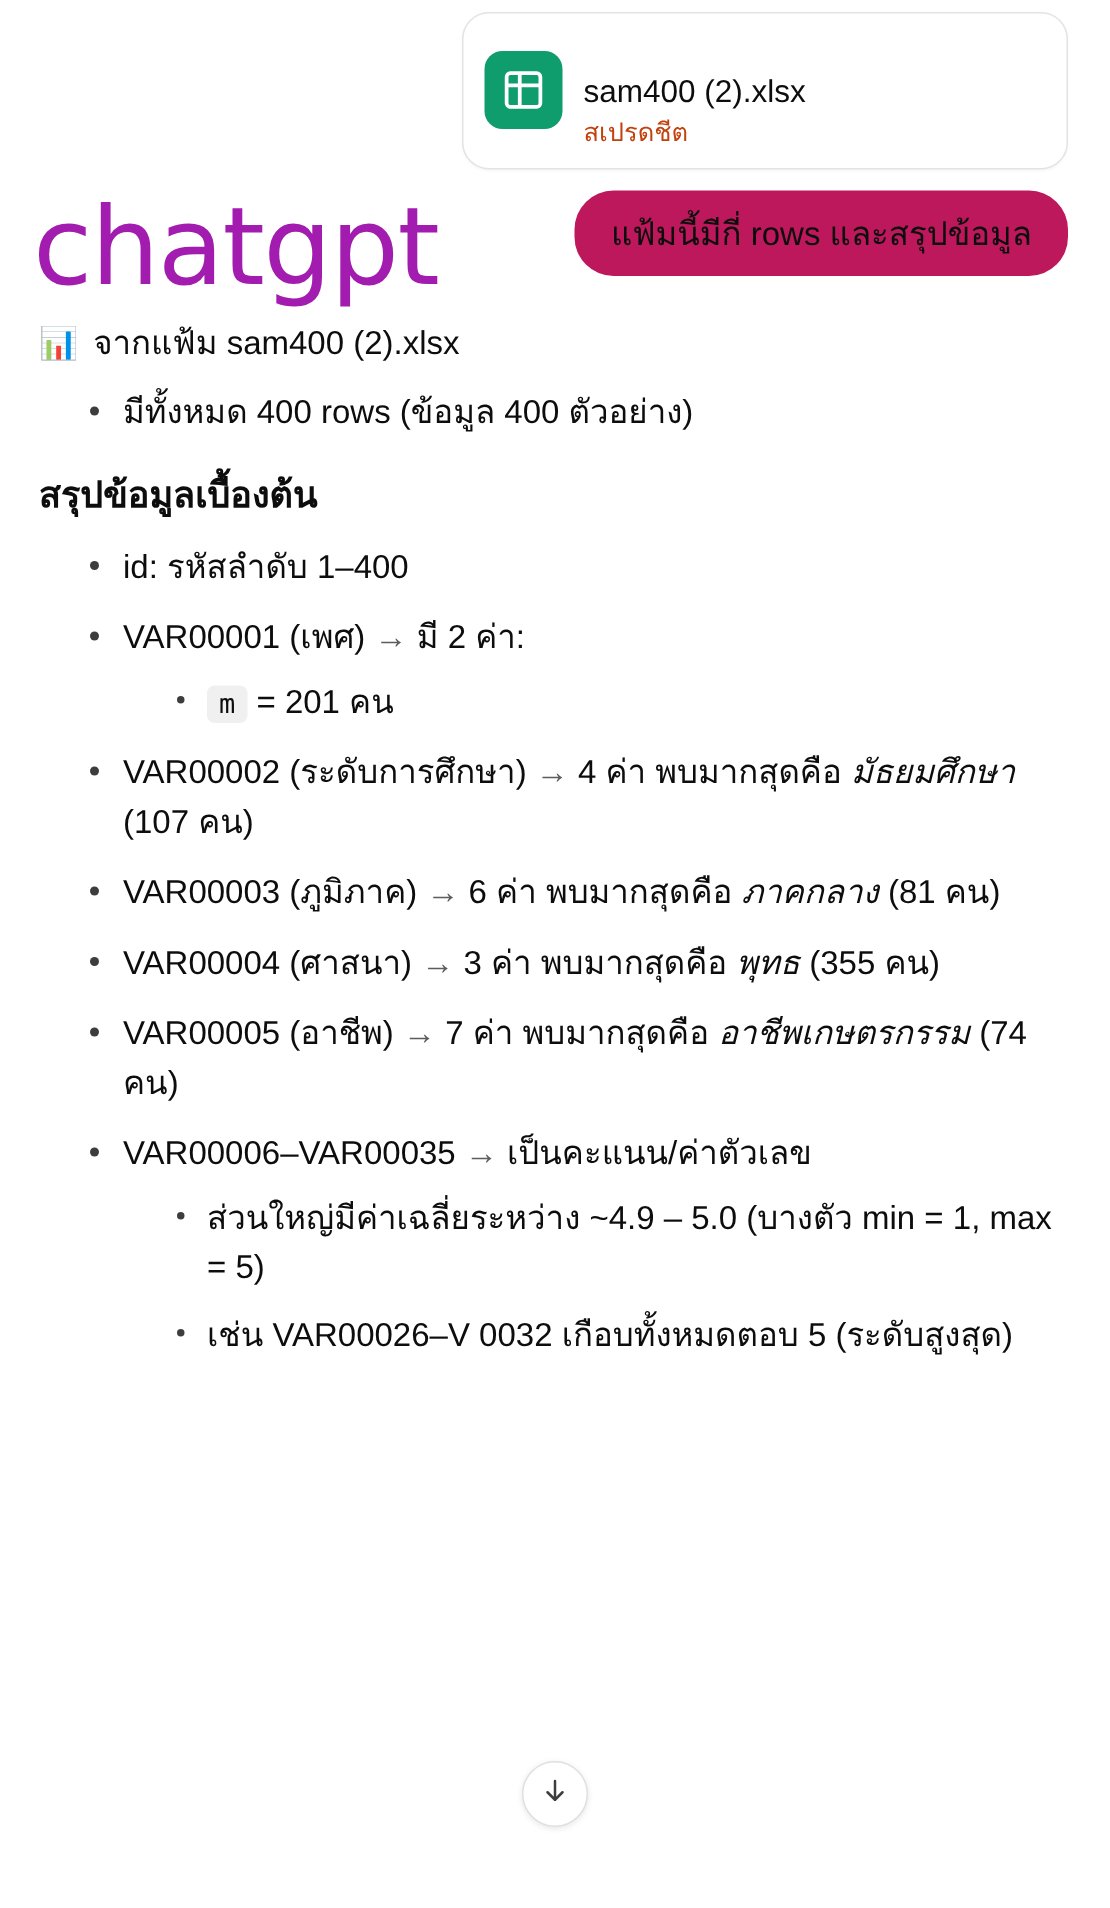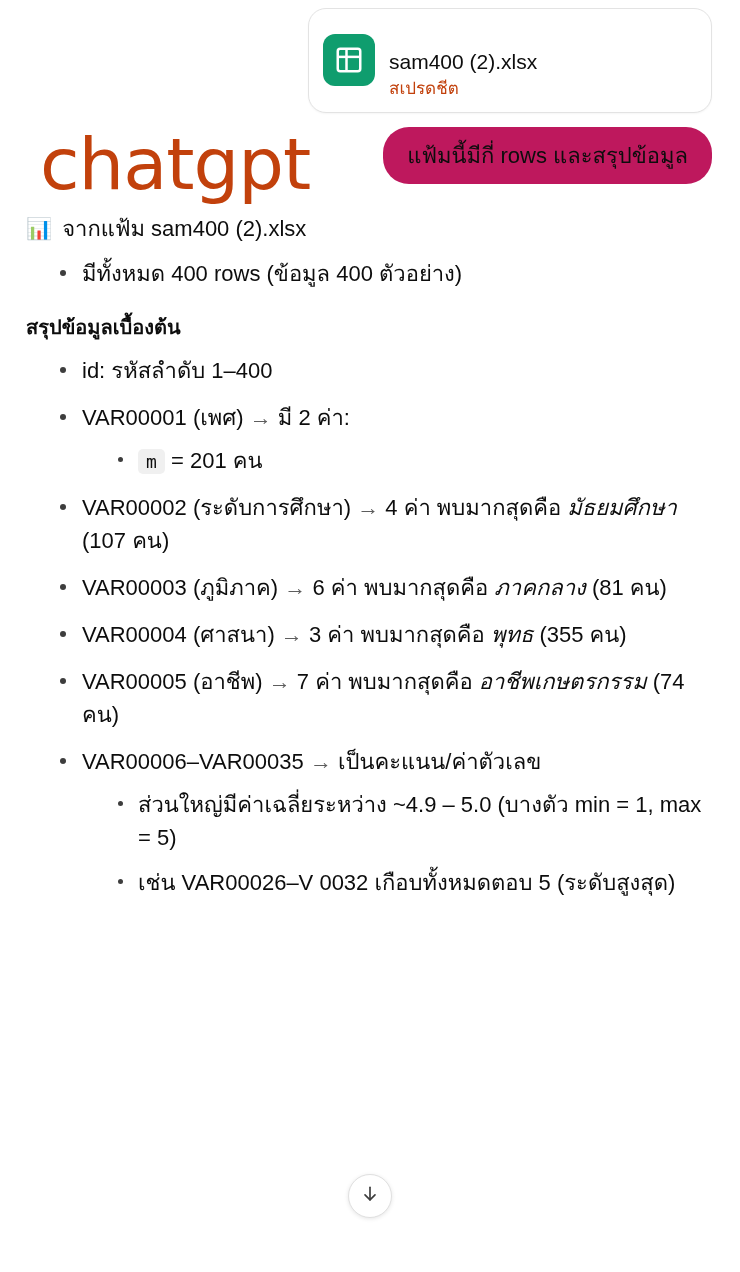--- a/index.html
+++ b/index.html
@@ -71,25 +71,25 @@
     padding: 14px 24px;
     font-size: 22px;
     line-height: 1.35;
     color: #0d0d0d;
     max-width: 640px;
   }
 
   
   .brand-watermark {
     position: absolute;
-    left: 40px;
+    left: 22px;
     top: 128px;
     font-size: 72px;
     line-height: 1;
-    color: #c2410c;
+    color: #a21caf;
     font-family: "DejaVu Sans", sans-serif;
     letter-spacing: -1px;
     user-select: none;
   }
 
   
   .assistant {
     padding: 28px 30px 0 26px;
     font-size: 22px;
     line-height: 1.5;
@@ -144,21 +144,21 @@
     position: absolute;
     left: 8px;
     top: 13px;
     width: 5px;
     height: 5px;
     border-radius: 50%;
     background: #3d3d3d;
   }
 
   h3.section {
-    font-size: 20px;
+    font-size: 24px;
     font-weight: bold;
     margin: 22px 0 12px 0;
   }
 
   code.inline {
     background: #f0f0f0;
     border-radius: 5px;
     padding: 2px 8px;
     font-family: "DejaVu Sans Mono", "Liberation Mono", monospace;
     font-size: 18px;

